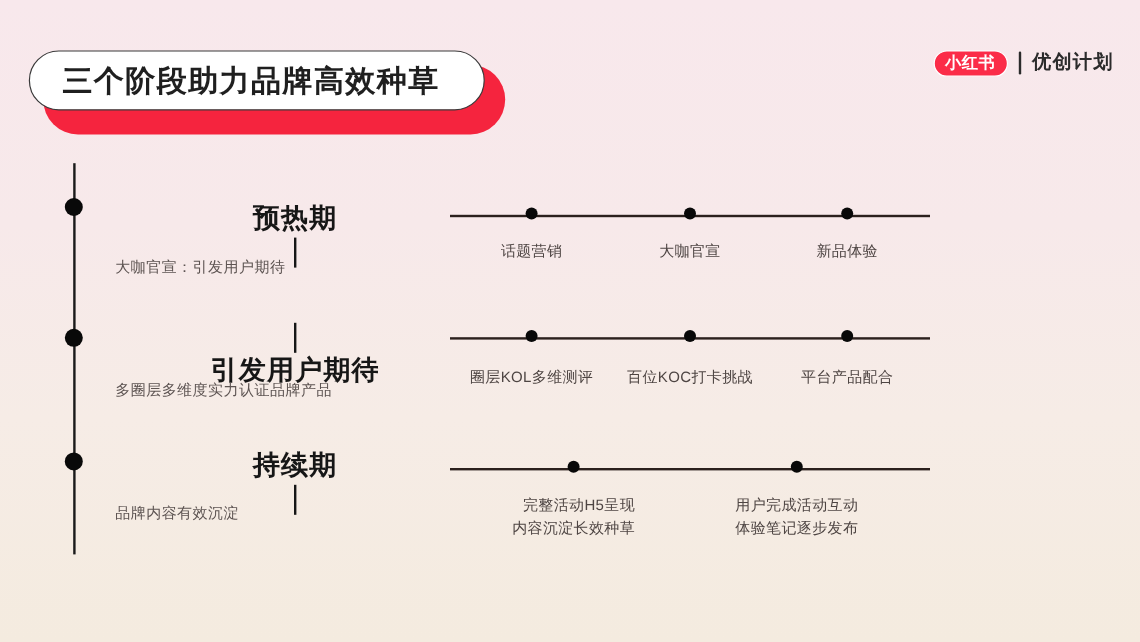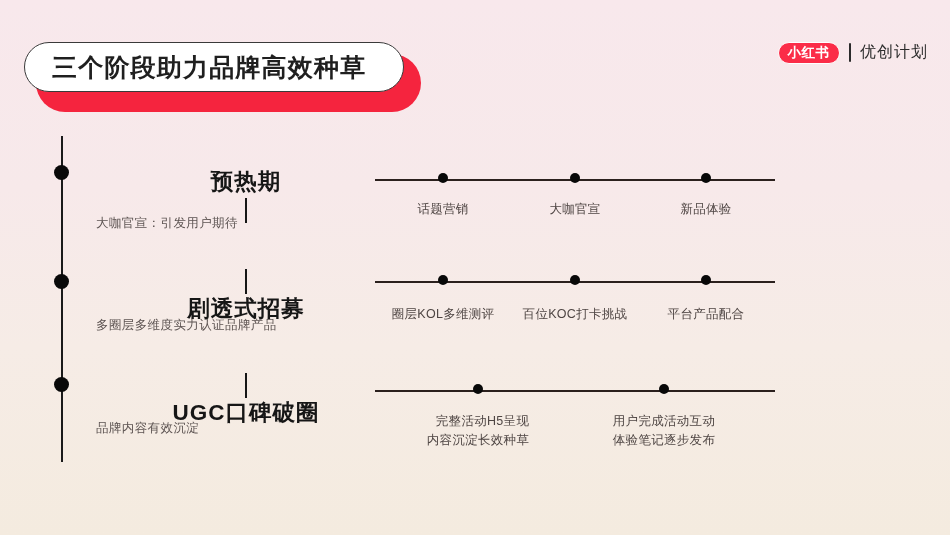--- a/index.html
+++ b/index.html
@@ -42,21 +42,21 @@
     box-sizing: border-box;
   }
   .brand-divider {
     width: 2.5px;
     height: 19px;
     background: #2b2b2b;
     border-radius: 1px;
   }
   .brand-name {
     font-size: 16px;
-    font-weight: normal;
+    font-weight: bold;
     color: #2b2b2b;
     letter-spacing: 1px;
     white-space: nowrap;
   }
 
   
   .title-wrap {
     position: absolute;
     left: 24px;
     top: 42px;
@@ -205,36 +205,36 @@
       </div>
       <div class="track" style="top: 179px;">
         <div class="track-dot" style="left: 17%;"></div>
         <div class="track-dot" style="left: 50%;"></div>
         <div class="track-dot" style="left: 82.75%;"></div>
       </div>
       <div class="spine-dot" style="top: 274px;"></div>
       <div class="stage" style="top: 268px;">
         <div class="stage-title">
           <span class="stage-sep"></span>
-          <span>剧透式招募</span>
+          <span>引发用户期待</span>
         </div>
       </div>
       <div class="stage" style="top: 317px;">
         <div class="stage-sub">多圈层多维度实力认证品牌产品</div>
       </div>
       <div class="track" style="top: 281px;">
         <div class="track-dot" style="left: 17%;"></div>
         <div class="track-dot" style="left: 50%;"></div>
         <div class="track-dot" style="left: 82.75%;"></div>
       </div>
       <div class="spine-dot" style="top: 377px;"></div>
       <div class="stage" style="top: 372px;">
         <div class="stage-title">
+          <span>持续期</span>
           <span class="stage-sep"></span>
-          <span>UGC口碑破圈</span>
         </div>
       </div>
       <div class="stage" style="top: 420px;">
         <div class="stage-sub">品牌内容有效沉淀</div>
       </div>
       <div class="track" style="top: 390px;">
         <div class="track-dot" style="left: 25.75%;"></div>
         <div class="track-dot" style="left: 72.25%;"></div>
       </div>
     </div>

